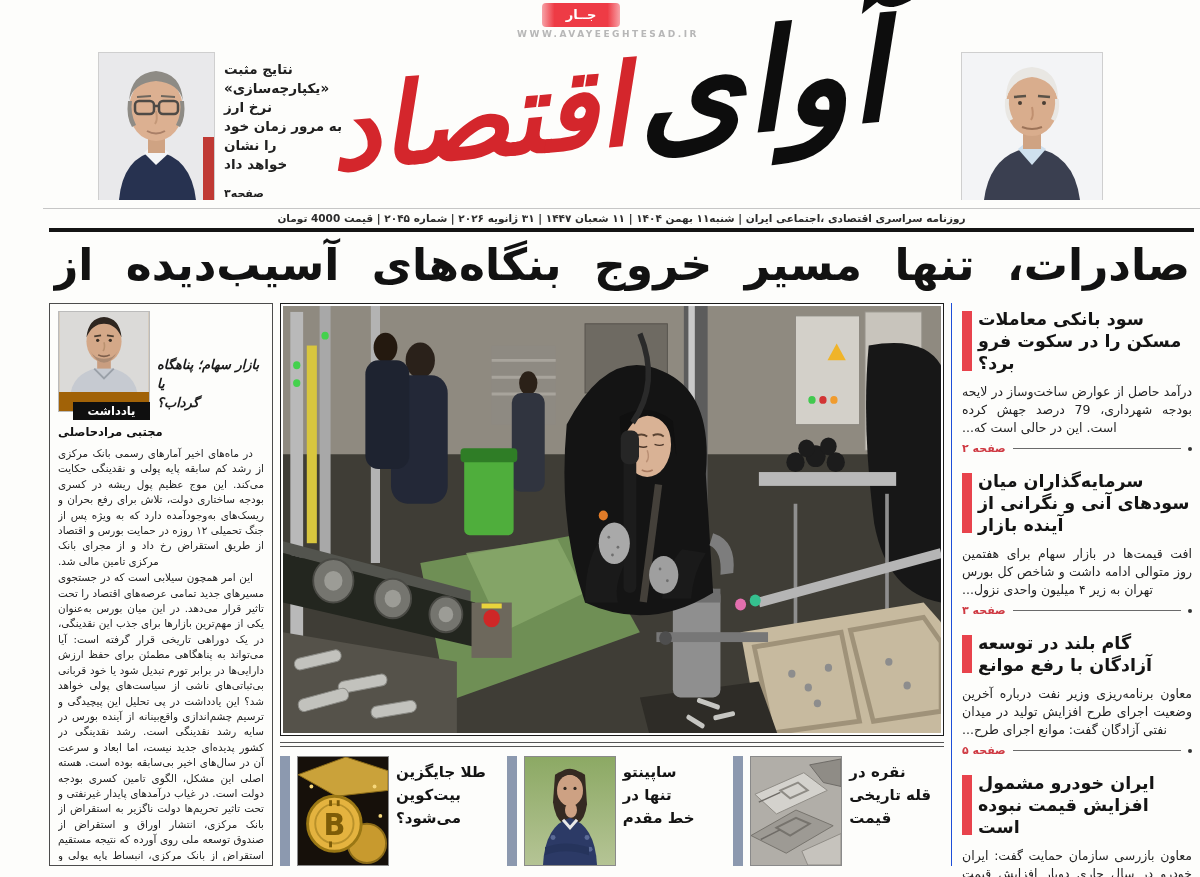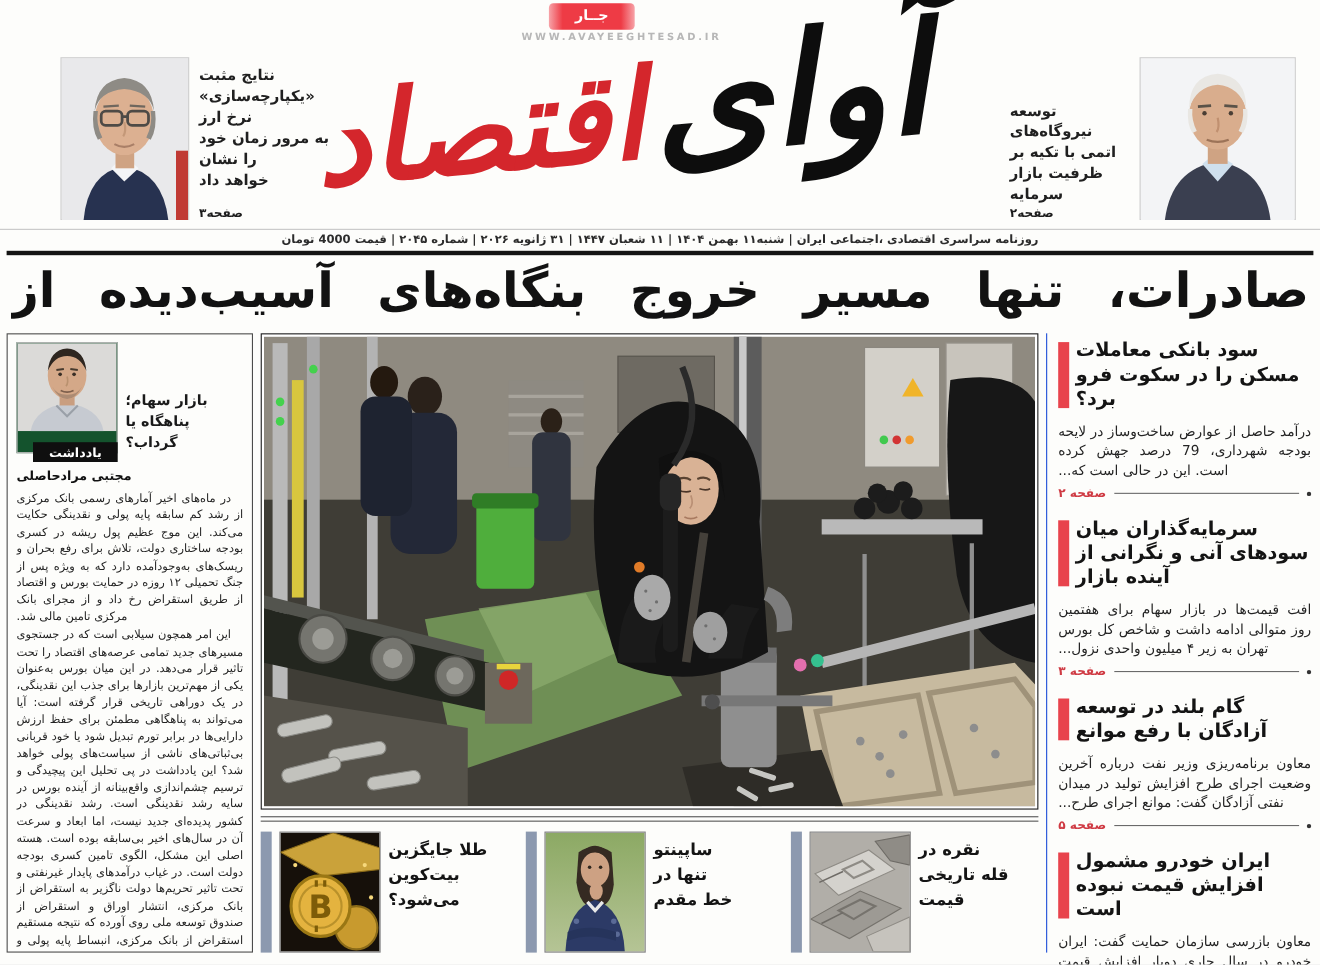--- a/index.html
+++ b/index.html
@@ -1,18 +1,18 @@
 <!DOCTYPE html>
 <html lang="fa"><head>
 <meta charset="utf-8">
 <style>
   html,body{margin:0;padding:0;background:#e7e7e7;}
   *{box-sizing:border-box;}
   .page{position:relative;width:1200px;height:877px;margin:0 auto;background:#fdfdfb;
-        font-family:"DejaVu Sans",sans-serif;color:#1a1a1a;overflow:hidden;}
+        font-family:"DejaVu Sans",sans-serif;color:#1a1a1a;overflow:hidden;padding-left:43px;}
 
   
   .masthead{position:relative;height:208px;overflow:hidden;}
   .jaar-badge{position:absolute;left:499px;top:3px;width:78px;height:24px;border-radius:4px;
     background:linear-gradient(90deg,#f7a3a8 0%,#ee3b45 16%,#ee3b45 84%,#f7a3a8 100%);
     color:#fff;font-size:13px;font-weight:bold;text-align:center;line-height:24px;}
   .site-url{position:absolute;left:470px;top:29px;width:190px;text-align:center;
     font-size:9px;font-weight:bold;letter-spacing:2.5px;color:#b7b7b7;}
   .logo-black{position:absolute;left:592px;top:-12px;font-size:138px;line-height:190px;
     font-weight:bold;font-style:italic;color:#0d0d0d;transform:rotate(-5deg);white-space:nowrap;}
@@ -36,26 +36,26 @@
   .thick-rule{height:4px;background:#141414;margin:2px 6px 0;}
   .main-headline{margin:3px 10px 0;font-size:44px;font-weight:bold;color:#121212;
     direction:rtl;text-align:justify;text-align-last:justify;line-height:60px;height:62px;overflow:hidden;}
 
   
   .content{display:flex;gap:7px;padding:0 6px;margin-top:6px;height:563px;}
 
   
   .note-col{width:224px;flex:none;border:1px solid #4c4c4c;padding:7px 8px 4px;display:flex;flex-direction:column;}
   .note-head{display:flex;gap:7px;}
-  .note-photo{position:relative;width:92px;flex:none;border:1px solid #bbb;background:#14532d;}
+  .note-photo{position:relative;width:92px;flex:none;border:1px solid #bbb;background:#a16207;}
   .note-photo svg{display:block;}
   .note-label{position:absolute;left:14px;right:-1px;bottom:-9px;background:#0f0f0f;color:#fff;
     font-size:11.5px;font-weight:bold;text-align:center;padding:2px 0;}
   .note-title{flex:1;direction:rtl;text-align:left;font-size:13px;font-weight:bold;
-    line-height:19px;padding-top:44px;white-space:pre-line;}
+    line-height:19px;padding-top:44px;white-space:pre-line;font-style:italic;}
   .note-author{margin-top:13px;font-size:11.5px;font-weight:bold;direction:rtl;text-align:left;color:#111;}
   .note-body{margin-top:7px;font-size:10.4px;line-height:15.4px;color:#232323;direction:rtl;
     text-align:justify;text-align-last:left;overflow:hidden;flex:1;}
   .note-body p{margin:0 0 1px;text-indent:11px;}
 
   
   .photo-col{flex:1;display:flex;flex-direction:column;min-width:0;}
   .main-photo{margin:0;border:1px solid #1c1c1c;background:#fff;padding:2px;height:434px;}
   .main-photo svg{display:block;width:100%;height:100%;}
   .double-rule{margin-top:6px;height:5px;border-top:1px solid #555;border-bottom:1px solid #555;}
@@ -120,26 +120,20 @@
       <div class="teaser-body">
         <div class="teaser-headline">نتایج مثبت
 «یکپارچه‌سازی» نرخ ارز
 به مرور زمان خود را نشان
 خواهد داد</div>
         <div class="page-ref">صفحه۳</div>
       </div>
     </div>
 
     <div class="teaser teaser-right">
-      <div class="teaser-body">
-        <div class="teaser-headline">توسعه نیروگاه‌های
-اتمی با تکیه بر
-ظرفیت بازار سرمایه</div>
-        <div class="page-ref">صفحه۲</div>
-      </div>
       <div class="teaser-photo">
         <svg width="140" height="147" viewBox="0 0 140 147">
           <rect width="140" height="147" fill="#f3f4f6"></rect>
           <path d="M22,147 Q28,100 70,94 Q112,100 118,147 Z" fill="#3a3f50"></path>
           <path d="M56,96 L70,112 L84,96 L76,91 L62,91 Z" fill="#cfe0ee"></path>
           <rect x="61" y="80" width="18" height="16" fill="#cfa383"></rect>
           <ellipse cx="70" cy="52" rx="26" ry="31" fill="#d9ad8d"></ellipse>
           <path d="M44,46 Q44,16 70,14 Q96,16 96,46 Q90,26 70,24 Q50,26 44,46 Z" fill="#e9e7e3"></path>
           <path d="M43,46 q-1,14 4,22 l4,-2 q-5,-10 -4,-20 Z" fill="#e9e7e3"></path>
           <path d="M97,46 q1,14 -4,22 l-4,-2 q5,-10 4,-20 Z" fill="#e9e7e3"></path>

